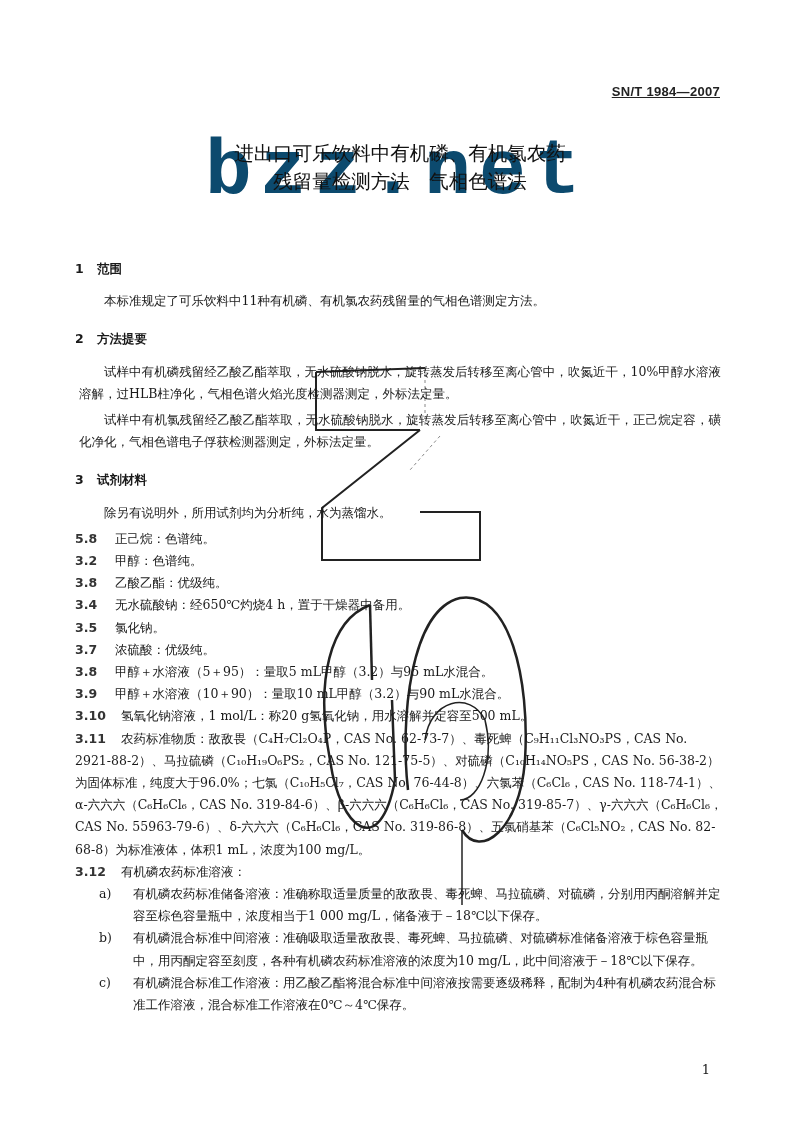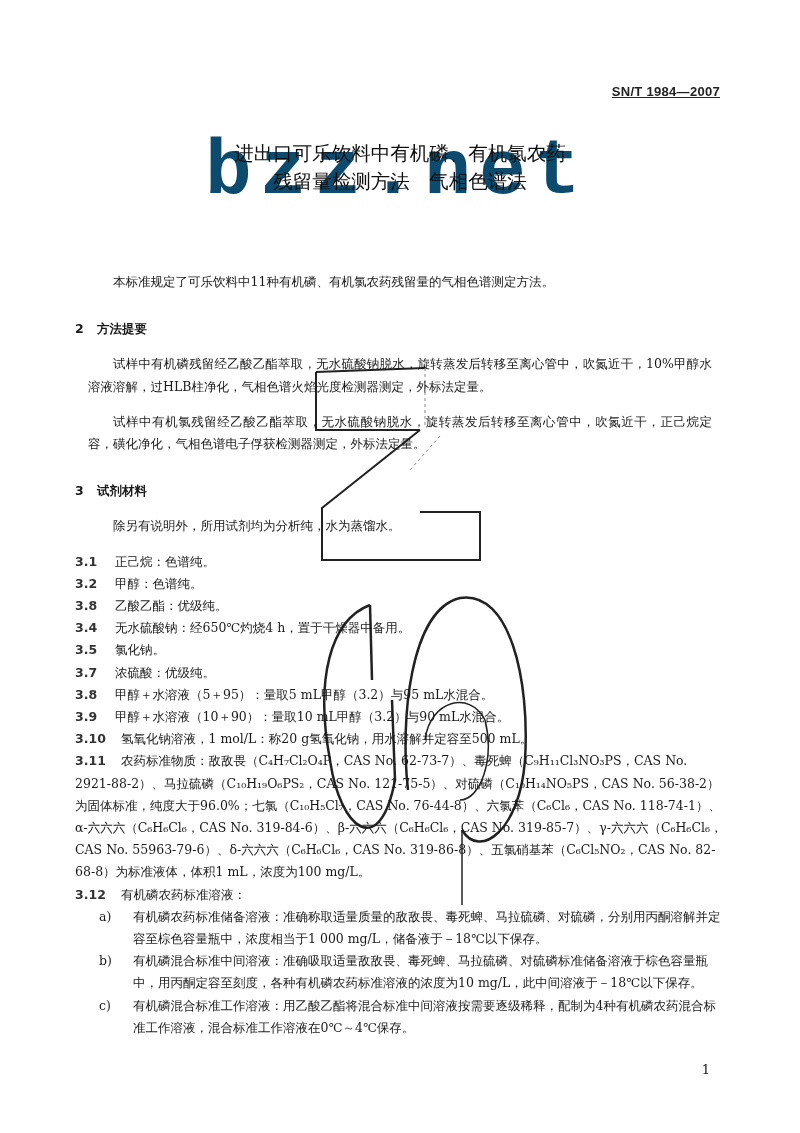--- a/index.html
+++ b/index.html
@@ -25,21 +25,21 @@
   }
   .content {
     position: absolute; left: 75px; top: 258px; width: 650px;
     font-size: 12.5px; line-height: 22.2px; z-index: 2;
   }
   .h1 {
     font-family: "DejaVu Sans", sans-serif; font-size: 12.5px; font-weight: bold;
     margin: 0 0 10px 0;
   }
   .h1 .num { display: inline-block; width: 22px; }
-  p { margin: 13px; text-align: justify; }
+  p { margin: 4px; text-align: justify; }
   .para { text-indent: 2em; }
   .gap { height: 12px; }
   .item { display: flex; }
   .item .num {
     font-family: "DejaVu Sans", sans-serif; font-weight: bold; color: #333;
     width: 40px; flex: none;
   }
   .item .num.wide { width: 46px; }
   .sub { display: flex; padding-left: 24px; }
   .sub .lbl { width: 34px; flex: none; }
@@ -72,37 +72,40 @@
     <path d="M370 605 C330 620, 315 680, 330 760 C340 830, 380 860, 395 780 L392 700"></path>
     <path d="M370 605 L372 680"></path>
     <path d="M408 790 C400 720, 410 610, 460 598 C510 590, 530 680, 525 760 C520 830, 480 860, 462 830"></path>
     <path d="M462 830 L462 905" stroke-width="1.5"></path>
     <path d="M425 740 C430 700, 470 690, 485 720 C495 760, 480 800, 460 800" stroke-width="1.5"></path>
   </g>
 </svg>
 
 <div class="content">
 
+  <div class="h1">
+    <span class="num">1</span><span>范围</span>
+  </div>
   <p class="para">本标准规定了可乐饮料中11种有机磷、有机氯农药残留量的气相色谱测定方法。</p>
   <div class="gap"></div>
 
   <div class="h1">
     <span class="num">2</span><span>方法提要</span>
   </div>
   <p class="para">试样中有机磷残留经乙酸乙酯萃取，无水硫酸钠脱水，旋转蒸发后转移至离心管中，吹氮近干，10%甲醇水溶液溶解，过HLB柱净化，气相色谱火焰光度检测器测定，外标法定量。</p>
   <p class="para">试样中有机氯残留经乙酸乙酯萃取，无水硫酸钠脱水，旋转蒸发后转移至离心管中，吹氮近干，正己烷定容，磺化净化，气相色谱电子俘获检测器测定，外标法定量。</p>
   <div class="gap"></div>
 
   <div class="h1">
     <span class="num">3</span><span>试剂材料</span>
   </div>
   <p class="para">除另有说明外，所用试剂均为分析纯，水为蒸馏水。</p>
 
   <div class="item">
-      <span class="num">3.1</span>
+      <span class="num">5.8</span>
       <span>正己烷：色谱纯。</span>
     </div>
   <div class="item">
       <span class="num">3.2</span>
       <span>甲醇：色谱纯。</span>
     </div>
   <div class="item">
       <span class="num">3.8</span>
       <span>乙酸乙酯：优级纯。</span>
     </div>

